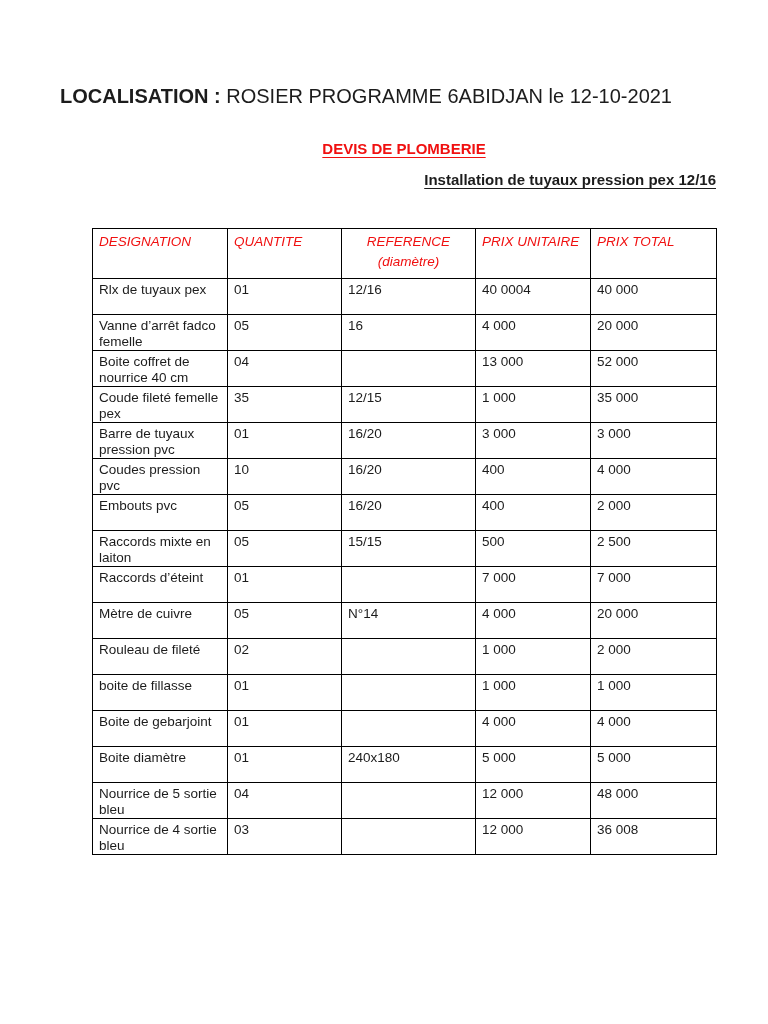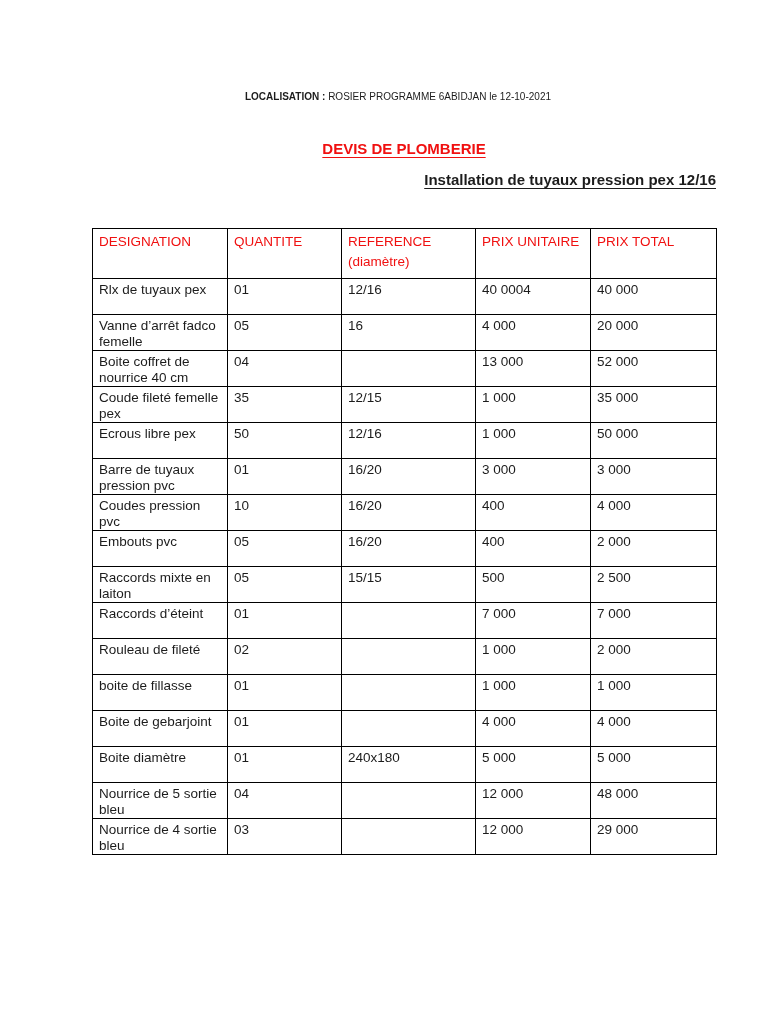--- a/index.html
+++ b/index.html
@@ -16,25 +16,25 @@
     color:var(--ink);
   }
   .page{
     position:relative;
     width:768px;height:1024px;
     background:#ffffff;
   }
   
   .doc-header{
     position:absolute;
-    left:108px;top:88px;
+    left:92px;top:88px;
     width:580px;
     display:flex;
-    justify-content:center;
-    font-size:10px;
+    justify-content:flex-end;
+    font-size:20px;
     line-height:17px;
     white-space:nowrap;
   }
   .loc .label{font-weight:bold;}
   
   .title{
     position:absolute;
     left:92px;top:140px;
     width:624px;
     text-align:center;
@@ -70,28 +70,28 @@
   table.devis col.c4{width:115px;}
   table.devis col.c5{width:126px;}
   table.devis th,
   table.devis td{
     border:1px solid var(--border);
     vertical-align:top;
     text-align:left;
     padding:3px 6px 0 6px;
     overflow:hidden;
   }
-  table.devis thead tr{height:50px;}
+  table.devis thead tr{height:50px;font-style:italic;}
   table.devis th{
     color:var(--red);
     font-weight:normal;
     font-size:13.5px;
     line-height:20px;
   }
-  table.devis th.center{text-align:left;}
+  table.devis th.center{text-align:center;}
   table.devis tbody tr{height:36px;}
   table.devis td{
     line-height:16px;
     color:var(--ink);
   }
 </style>
 </head>
 <body>
 
 <div class="page">
@@ -153,27 +153,20 @@
   </tr>
 
   <tr>
     <td>Coude fileté femelle pex</td>
     <td>35</td>
     <td>12/15</td>
     <td>1 000</td>
     <td>35 000</td>
   </tr>
 
-  <tr>
-    <td>Ecrous libre pex</td>
-    <td>50</td>
-    <td>12/16</td>
-    <td>1 000</td>
-    <td>50 000</td>
-  </tr>
 
 
   <tr>
     <td>Barre de tuyaux pression pvc</td>
     <td>01</td>
     <td>16/20</td>
     <td>3 000</td>
     <td>3 000</td>
   </tr>
 
@@ -202,20 +195,27 @@
   </tr>
 
   <tr>
     <td>Raccords d’éteint</td>
     <td>01</td>
     <td></td>
     <td>7 000</td>
     <td>7 000</td>
   </tr>
 
+  <tr>
+    <td>Mètre de cuivre</td>
+    <td>05</td>
+    <td>N°14</td>
+    <td>4 000</td>
+    <td>20 000</td>
+  </tr>
 
   <tr>
     <td>Rouleau de fileté</td>
     <td>02</td>
     <td></td>
     <td>1 000</td>
     <td>2 000</td>
   </tr>
 
   <tr>
@@ -248,18 +248,18 @@
     <td></td>
     <td>12 000</td>
     <td>48 000</td>
   </tr>
 
   <tr>
     <td>Nourrice de 4 sortie bleu</td>
     <td>03</td>
     <td></td>
     <td>12 000</td>
-    <td>29 000</td>
+    <td>36 008</td>
   </tr>
 </tbody>
   </table>
 
 </div>
 
 </body></html>

